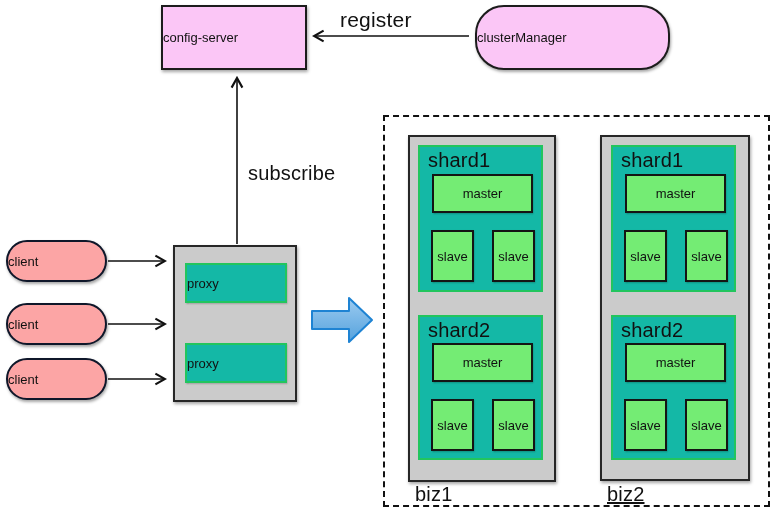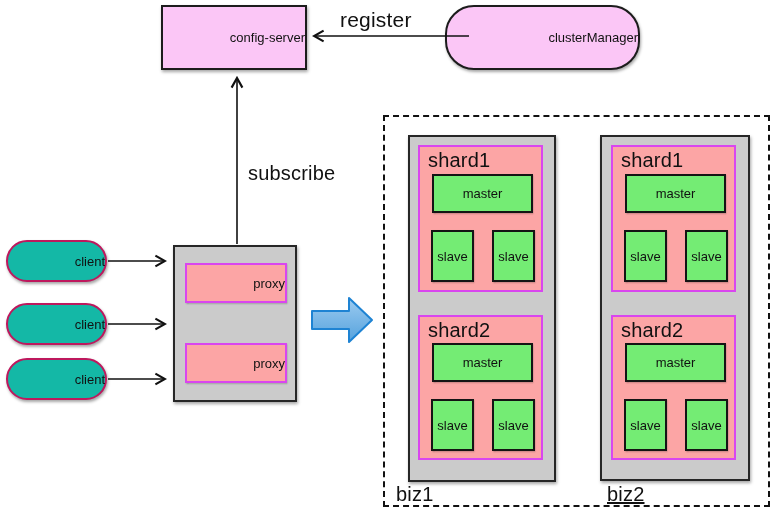--- a/index.html
+++ b/index.html
@@ -2,37 +2,37 @@
 <html><head>
 <meta charset="utf-8">
 <style>
   html,body{margin:0;padding:0;background:#ffffff;}
   #canvas{
     position:relative;width:774px;height:515px;background:#ffffff;overflow:hidden;
     font-family:"Liberation Sans","DejaVu Sans",sans-serif;color:#111;
   }
   .abs{position:absolute;box-sizing:border-box;}
   .node{
-    display:flex;align-items:center;justify-content:flex-end;
+    display:flex;align-items:center;justify-content:flex-start;
     font-size:13px;text-align:center;
   }
   .pink{
     background:#FBC6F6;border:2px solid #1c1c1c;
     box-shadow:1px 2px 3px rgba(0,0,0,.35);
   }
   .client{
-    background:#14b8a6;border:2px solid #be185d;border-radius:21px;
+    background:#fca5a5;border:2px solid #0f172a;border-radius:21px;
     box-shadow:1px 2px 3px rgba(0,0,0,.35);
   }
   .graybox{
     background:#CBCBCB;border:2px solid #262626;
     box-shadow:1px 2px 3px rgba(0,0,0,.35);
   }
   .lightgreen{
-    background:#fca5a5;border:2px solid #d946ef;
+    background:#14b8a6;border:2px solid #22c55e;
   }
   .greennode{
     background:#74EC74;border:2px solid #141414;
     display:flex;align-items:center;justify-content:center;font-size:13px;
     box-shadow:0.5px 1px 1.5px rgba(0,0,0,.25);
   }
   .shard-label{
     position:absolute;left:8px;top:2px;font-size:20px;letter-spacing:0.2px;
   }
   .big-label{position:absolute;font-size:20px;letter-spacing:0.2px;}
@@ -42,21 +42,21 @@
   #arrow-overlay{position:absolute;left:0;top:0;pointer-events:none;}
 </style>
 </head>
 <body>
 
 <div id="canvas">
 
   <div class="abs node pink" style="left:161px;top:5px;width:146px;height:65px;">
     <span>config-server</span>
   </div>
-  <div class="abs node pink" style="left:445px;top:5px;width:195px;height:65px;border-radius:29px;">
+  <div class="abs node pink" style="left:475px;top:5px;width:195px;height:65px;border-radius:29px;">
     <span>clusterManager</span>
   </div>
 
   <div class="big-label" style="left:340px;top:8px;width:70px;text-align:right;font-size:21px;">register</div>
   <div class="big-label" style="left:248px;top:162px;">subscribe</div>
 
   <div class="abs node client" style="left:6px;top:240px;width:101px;height:42px;">
     <span>client</span>
   </div>
   <div class="abs node client" style="left:6px;top:303px;width:101px;height:42px;">
@@ -96,21 +96,21 @@
     <div class="abs greennode" style="left:12px;top:26px;width:101px;height:39px;">
       <span>master</span>
     </div>
     <div class="abs greennode" style="left:11px;top:82px;width:43px;height:52px;">
       <span>slave</span>
     </div>
     <div class="abs greennode" style="left:72px;top:82px;width:43px;height:52px;">
       <span>slave</span>
     </div>
   </div>
-  <div class="big-label" style="left:396px;top:483px;">biz1</div>
+  <div class="big-label" style="left:415px;top:483px;">biz1</div>
 
   <div class="abs graybox" style="left:600px;top:135px;width:150px;height:346px;"></div>
 
   <div class="abs lightgreen" style="left:611px;top:145px;width:125px;height:147px;">
     <div class="shard-label">shard1</div>
     <div class="abs greennode" style="left:12px;top:27px;width:101px;height:39px;">
       <span>master</span>
     </div>
     <div class="abs greennode" style="left:11px;top:83px;width:43px;height:52px;">
       <span>slave</span>

